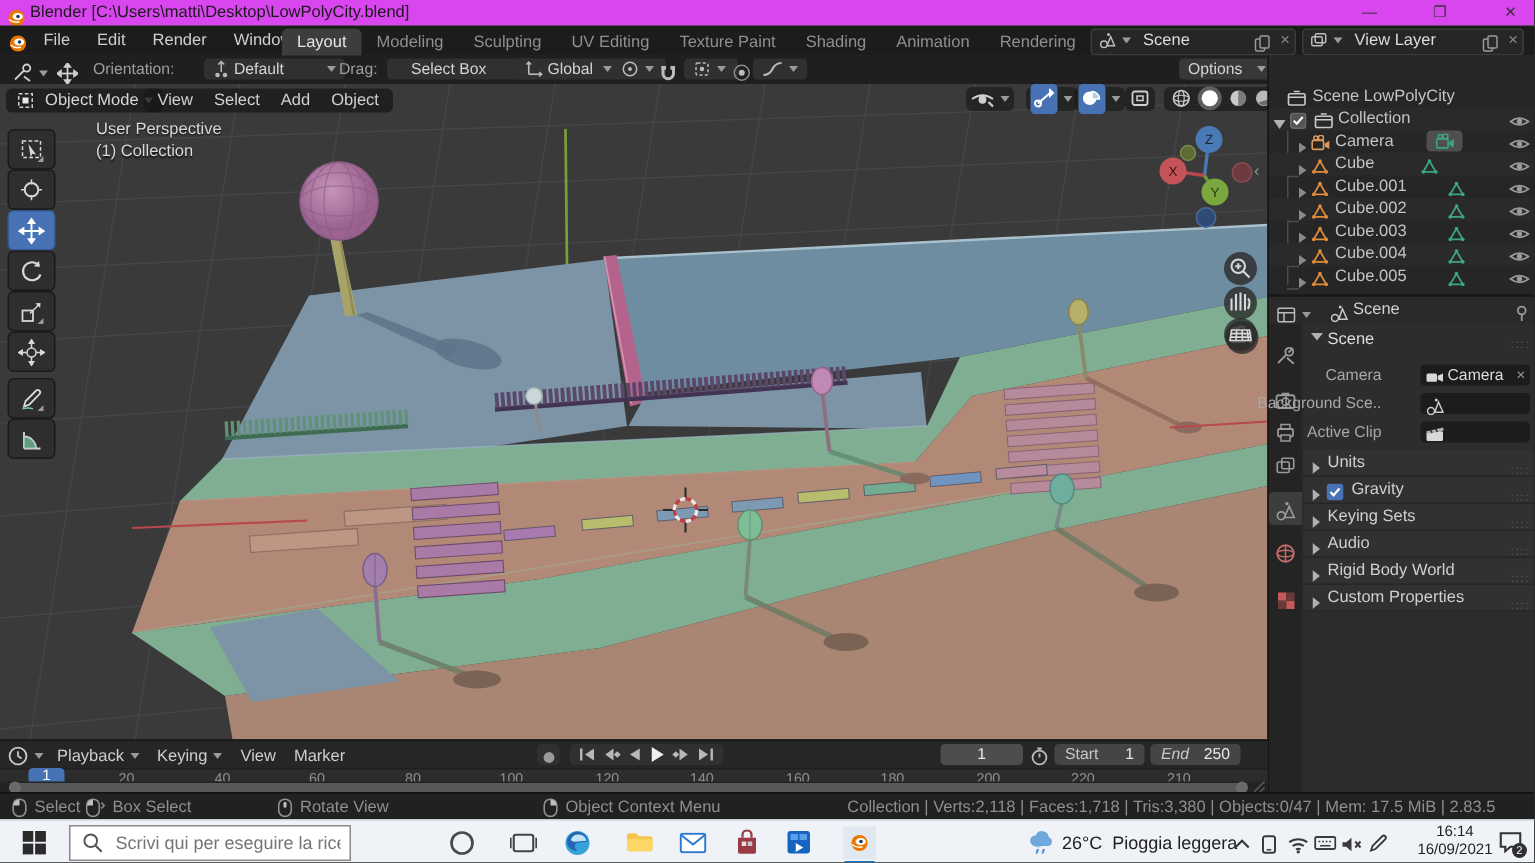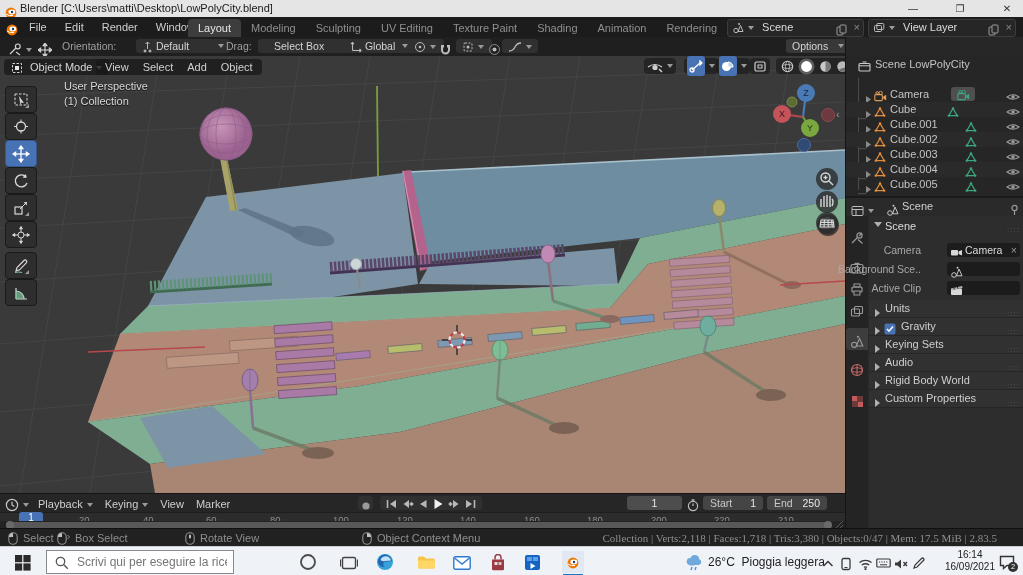--- a/index.html
+++ b/index.html
@@ -4,21 +4,21 @@
 <style>
   html,body{margin:0;padding:0;background:#222;}
   #app{position:relative;width:1023px;height:575px;overflow:hidden;
        font-family:"Liberation Sans",sans-serif;background:#2d2d2d;
        -webkit-font-smoothing:antialiased;}
   .abs{position:absolute;}
   .cv{display:inline-block;width:0;height:0;border-left:3.5px solid transparent;
       border-right:3.5px solid transparent;border-top:4px solid #9a9a9a;
       margin-left:4px;vertical-align:middle;}
   
-  #titlebar{left:0;top:0;width:1023px;height:17px;background:#e5e5e5;border-bottom:1px solid #999;}
+  #titlebar{left:0;top:0;width:1023px;height:17px;background:#d946ef;border-bottom:1px solid #999;}
   #titlebar .t{position:absolute;left:20px;top:2px;font-size:11px;color:#1a1a1a;white-space:nowrap;}
   .wbtn{position:absolute;top:0;width:30px;height:17px;text-align:center;font-size:10px;color:#333;line-height:17px;}
   
   #topbar{left:0;top:17px;width:1023px;height:20px;background:#1c1c1c;}
   .menu{display:inline-block;padding:0 9px;font-size:11px;color:#cfcfcf;line-height:20px;}
   .tab{display:inline-block;padding:0 10px;font-size:11px;color:#8f8f8f;line-height:19px;border-radius:4px 4px 0 0;}
   .tab.active{background:#3d3d3d;color:#e6e6e6;}
   .selwidget{position:absolute;top:2px;height:16px;background:#262626;border:1px solid #3c3c3c;border-radius:3px;color:#dcdcdc;font-size:11px;line-height:15px;}
   
   #row2{left:0;top:37px;width:1023px;height:19px;background:#1f1f1f;border-bottom:1px solid #141414;}
@@ -513,20 +513,39 @@
     <div id="outrows" class="abs" style="left:0;top:19px;width:178px;height:140px;background:#262626;">
         <div style="position:absolute;left:12px;top:22px;width:1px;height:112px;background:#4a4a4a;"></div>
         <div class="orow" style="top:1px;">
           <span class="oic" style="left:12px;"><svg width="13" height="11" viewBox="0 0 13 11" style="vertical-align:middle">
               <rect x="1" y="2.5" width="11" height="7.5" rx="1" fill="none" stroke="#c9c9c9" stroke-width="1.1"></rect>
               <line x1="1" y1="4.8" x2="12" y2="4.8" stroke="#c9c9c9"></line>
               <line x1="4.5" y1="1" x2="8.5" y2="1" stroke="#c9c9c9"></line>
             </svg></span>
           <span style="position:absolute;left:29px;">Scene LowPolyCity</span>
         </div>
+        <div class="orow" style="top:16px;background:#2a2a2a;">
+          <span class="oic" style="left:3px;top:4px;"><svg width="8" height="6">
+              <path d="M0 0 H8 L4 6 Z" fill="#b0b0b0"></path>
+            </svg></span>
+          <span class="oic" style="left:14px;"><svg width="11" height="11" viewBox="0 0 11 11" style="vertical-align:middle">
+              <rect x="0.5" y="0.5" width="10" height="10" rx="2" fill="#545454" stroke="#6a6a6a"></rect>
+              <path d="M2.5 5.5 L4.5 7.5 L8.5 3" fill="none" stroke="#fff" stroke-width="1.4"></path>
+            </svg></span>
+          <span class="oic" style="left:30px;"><svg width="13" height="11" viewBox="0 0 13 11" style="vertical-align:middle">
+              <rect x="1" y="2.5" width="11" height="7.5" rx="1" fill="none" stroke="#c9c9c9" stroke-width="1.1"></rect>
+              <line x1="1" y1="4.8" x2="12" y2="4.8" stroke="#c9c9c9"></line>
+              <line x1="4.5" y1="1" x2="8.5" y2="1" stroke="#c9c9c9"></line>
+            </svg></span>
+          <span style="position:absolute;left:46px;">Collection</span>
+          <span class="oic" style="left:160px;"><svg width="14" height="10" viewBox="0 0 14 10" style="vertical-align:middle">
+              <path d="M1 5 Q7 0.6 13 5 Q7 9.4 1 5 Z" fill="none" stroke="#9a9a9a" stroke-width="1.1"></path>
+              <circle cx="7" cy="5" r="1.8" fill="#9a9a9a"></circle>
+            </svg></span>
+        </div>
         <div class="orow" style="top:31px;">
           <span class="oic" style="left:12px;top:7px;"><svg width="8" height="2">
               <rect width="8" height="1.2" fill="#4a4a4a"></rect>
             </svg></span>
           <span class="oic" style="left:20px;top:5px;"><svg width="5" height="7">
               <path d="M0 0 L5 3.5 L0 7 Z" fill="#8a8a8a"></path>
             </svg></span>
           <span class="oic" style="left:28px;"><svg width="13" height="11" viewBox="0 0 13 11" style="vertical-align:middle">
               <rect x="0.8" y="3.6" width="7.6" height="6" rx="1" fill="none" stroke="#dd9a5b" stroke-width="1.1"></rect>
               <path d="M9.2 5.6 L12.2 3.8 V9.4 L9.2 7.6 Z" fill="#dd9a5b"></path>
@@ -881,21 +900,21 @@
           </svg></span>
     </span>
     <span class="tfield" style="left:627px;width:55px;text-align:center;">1</span>
     <span class="abs" style="left:687px;top:2px;"><span><svg width="12" height="13" viewBox="0 0 12 13" style="vertical-align:middle">
             <circle cx="6" cy="7" r="4.6" fill="none" stroke="#bbb" stroke-width="1.2"></circle>
             <line x1="6" y1="7" x2="6" y2="4.4" stroke="#bbb" stroke-width="1.2"></line>
             <line x1="4.5" y1="1" x2="7.5" y2="1" stroke="#bbb" stroke-width="1.4"></line>
             <line x1="6" y1="1" x2="6" y2="2.4" stroke="#bbb"></line>
           </svg></span></span>
     <span class="tfield" style="left:703px;width:60px;background:#454545;"><span style="margin-left:7px;color:#c9c9c9;">Start</span><span style="float:right;margin-right:7px;">1</span></span>
-    <span class="tfield" style="left:767px;width:60px;background:#454545;"><span style="margin-left:7px;color:#c9c9c9;">End</span><span style="float:right;margin-right:7px;text-align:center;">250</span></span>
+    <span class="tfield" style="left:767px;width:60px;background:#454545;"><span style="margin-left:7px;color:#c9c9c9;font-style:italic;">End</span><span style="float:right;margin-right:7px;text-align:center;">250</span></span>
     <div id="ruler">
         <span class="tick" style="left:79px;">20</span>
         <span class="tick" style="left:143px;">40</span>
         <span class="tick" style="left:206px;">60</span>
         <span class="tick" style="left:270px;">80</span>
         <span class="tick" style="left:333px;">100</span>
         <span class="tick" style="left:397px;">120</span>
         <span class="tick" style="left:460px;">140</span>
         <span class="tick" style="left:524px;">160</span>
         <span class="tick" style="left:587px;">180</span>
@@ -939,21 +958,21 @@
           <span style="margin-left:5px;">Rotate View</span>
         </span>
         <span class="hint" style="left:362px;">
           <svg width="10" height="13" viewBox="0 0 10 13" style="vertical-align:middle">
             <rect x="0.8" y="0.8" width="8.4" height="11.4" rx="4" fill="none" stroke="#8f8f8f" stroke-width="1.1"></rect>
             <path d="M5 1 A4 4 0 0 1 9 5 L5 5 Z" fill="#c0c0c0"></path>
           </svg>
           <span style="margin-left:5px;">Object Context Menu</span>
         </span>
       </div>
-    <span class="abs" style="right:26px;top:3px;font-size:11px;color:#8f8f8f;white-space:nowrap;font-family:Liberation Serif, serif;">Collection | Verts:2,118 | Faces:1,718 | Tris:3,380 | Objects:0/47 | Mem: 17.5 MiB | 2.83.5</span>
+    <span class="abs" style="right:26px;top:3px;font-size:11px;color:#8f8f8f;white-space:nowrap;">Collection | Verts:2,118 | Faces:1,718 | Tris:3,380 | Objects:0/47 | Mem: 17.5 MiB | 2.83.5</span>
   </div>
 
   <div class="abs" id="taskbar">
     <div class="tbi" style="left:12px;">
         <span><svg width="16" height="16" viewBox="0 0 16 16" style="vertical-align:middle">
             <rect x="0" y="0" width="7.2" height="7.2" fill="#2b2b2b"></rect>
             <rect x="8.4" y="0" width="7.2" height="7.2" fill="#2b2b2b"></rect>
             <rect x="0" y="8.4" width="7.2" height="7.2" fill="#2b2b2b"></rect>
             <rect x="8.4" y="8.4" width="7.2" height="7.2" fill="#2b2b2b"></rect>
           </svg></span>

